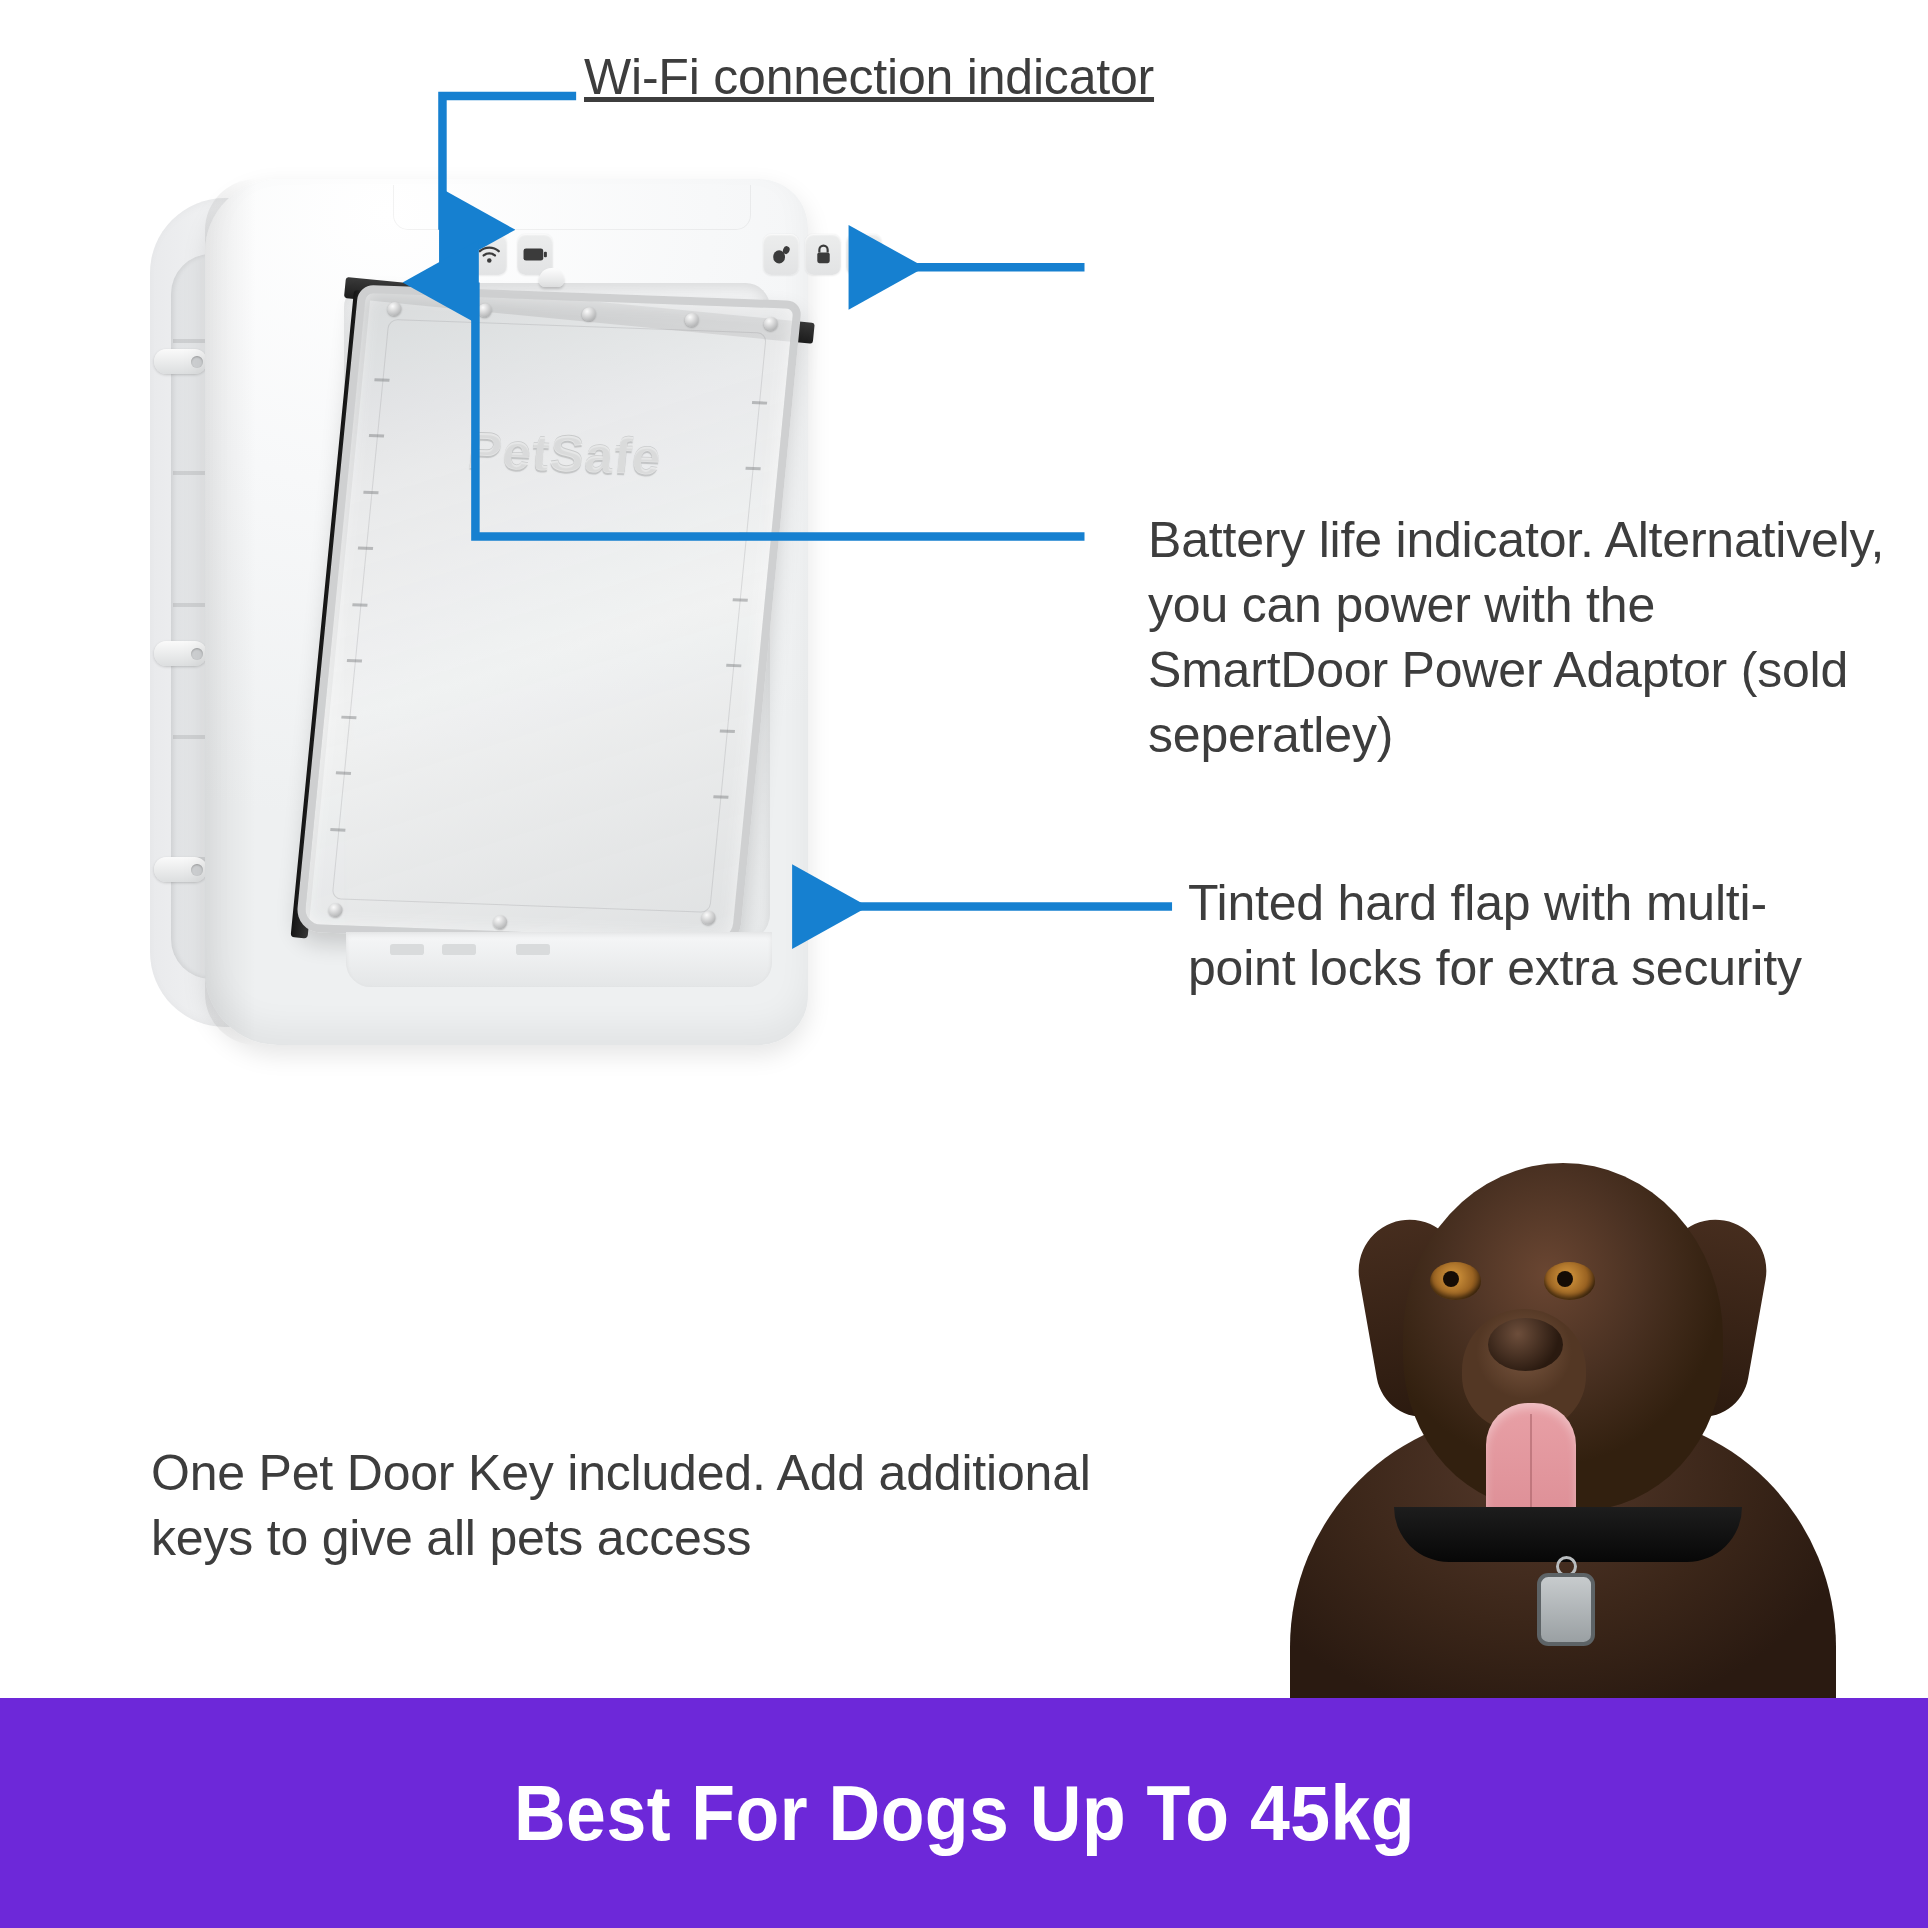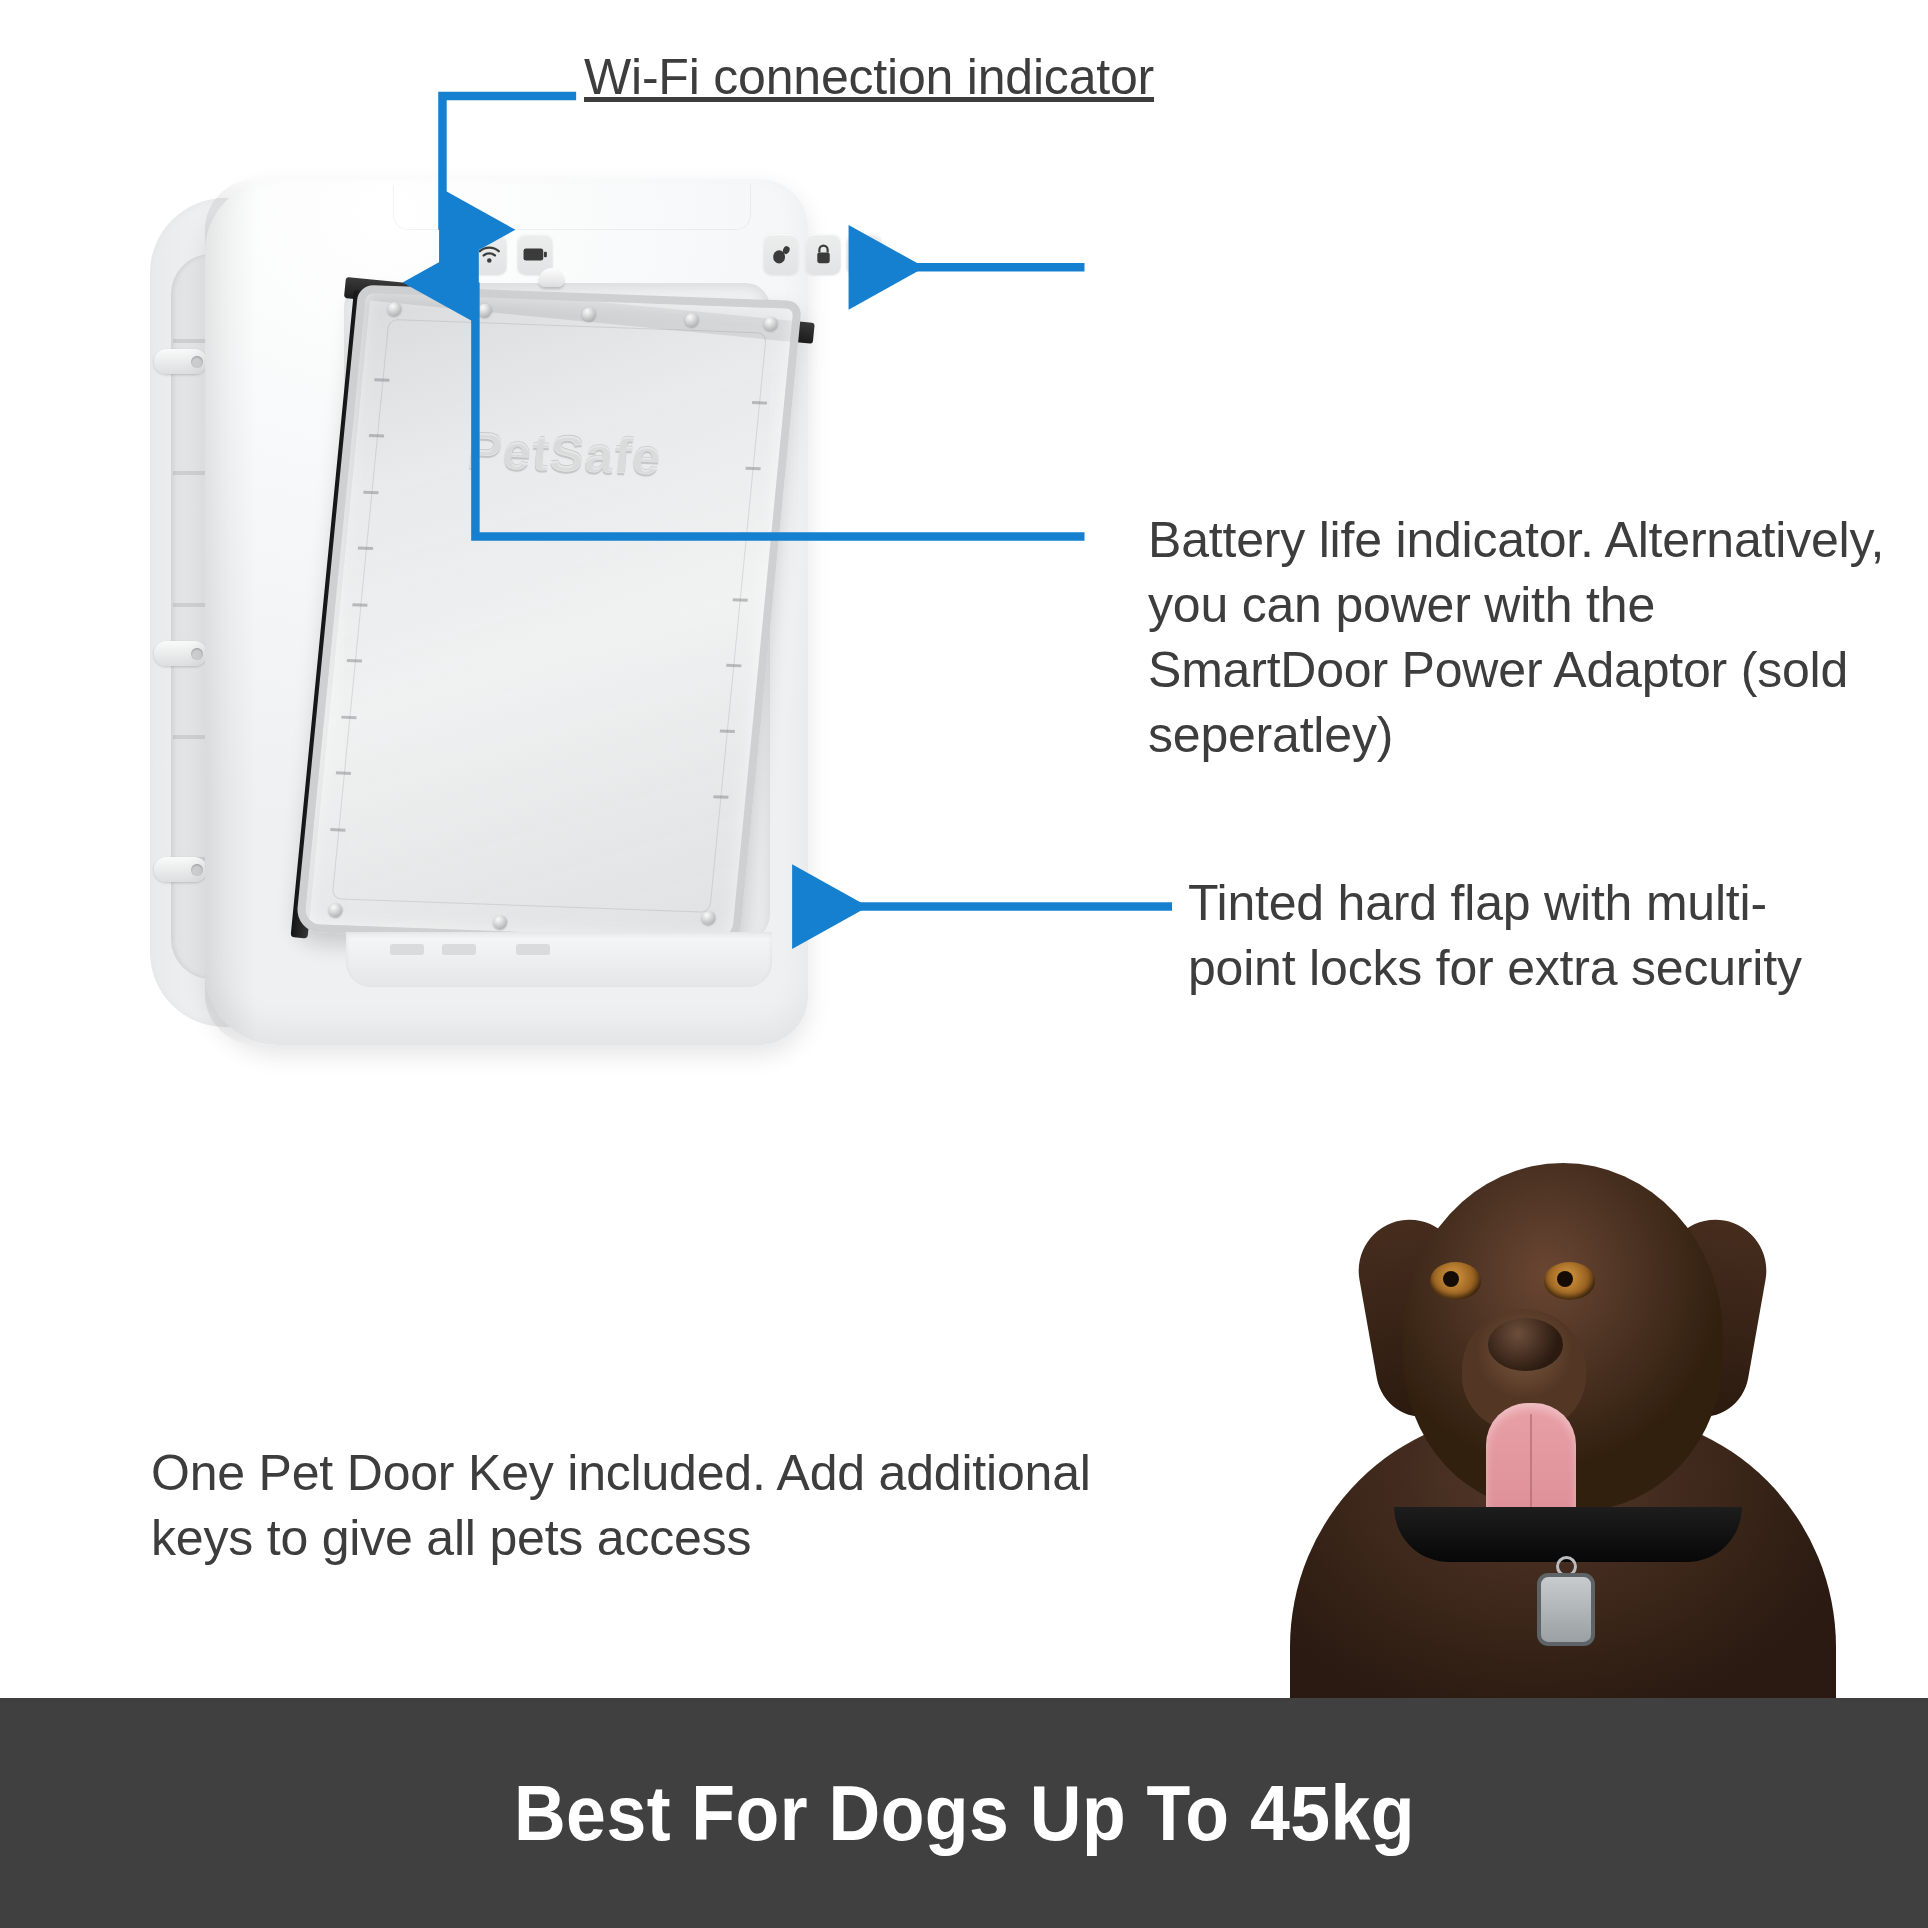--- a/index.html
+++ b/index.html
@@ -26,21 +26,21 @@
   #callout-batt   { left:1100px; top:508px; width:753px;margin-left:48px; }
   #callout-flap   { left:1188px; top:871px; width:621px; }
   #callout-key    { left:151px;  top:1441px; width:1036px; }
 
   
   #connectors { position:absolute; inset:0; pointer-events:none; }
 
   
   #banner {
     position:absolute; left:0; right:0; top:1698px; height:231px;
-    background:#404040;
+    background:#6d28d9;
     display:flex; align-items:center; justify-content:center;
   }
   #banner-text {
     color:#ffffff;
     font-size:77px;
     font-weight:bold;
     letter-spacing:0.5px;
     font-family:"Liberation Sans", sans-serif;
     transform:scaleX(0.93);
   }

